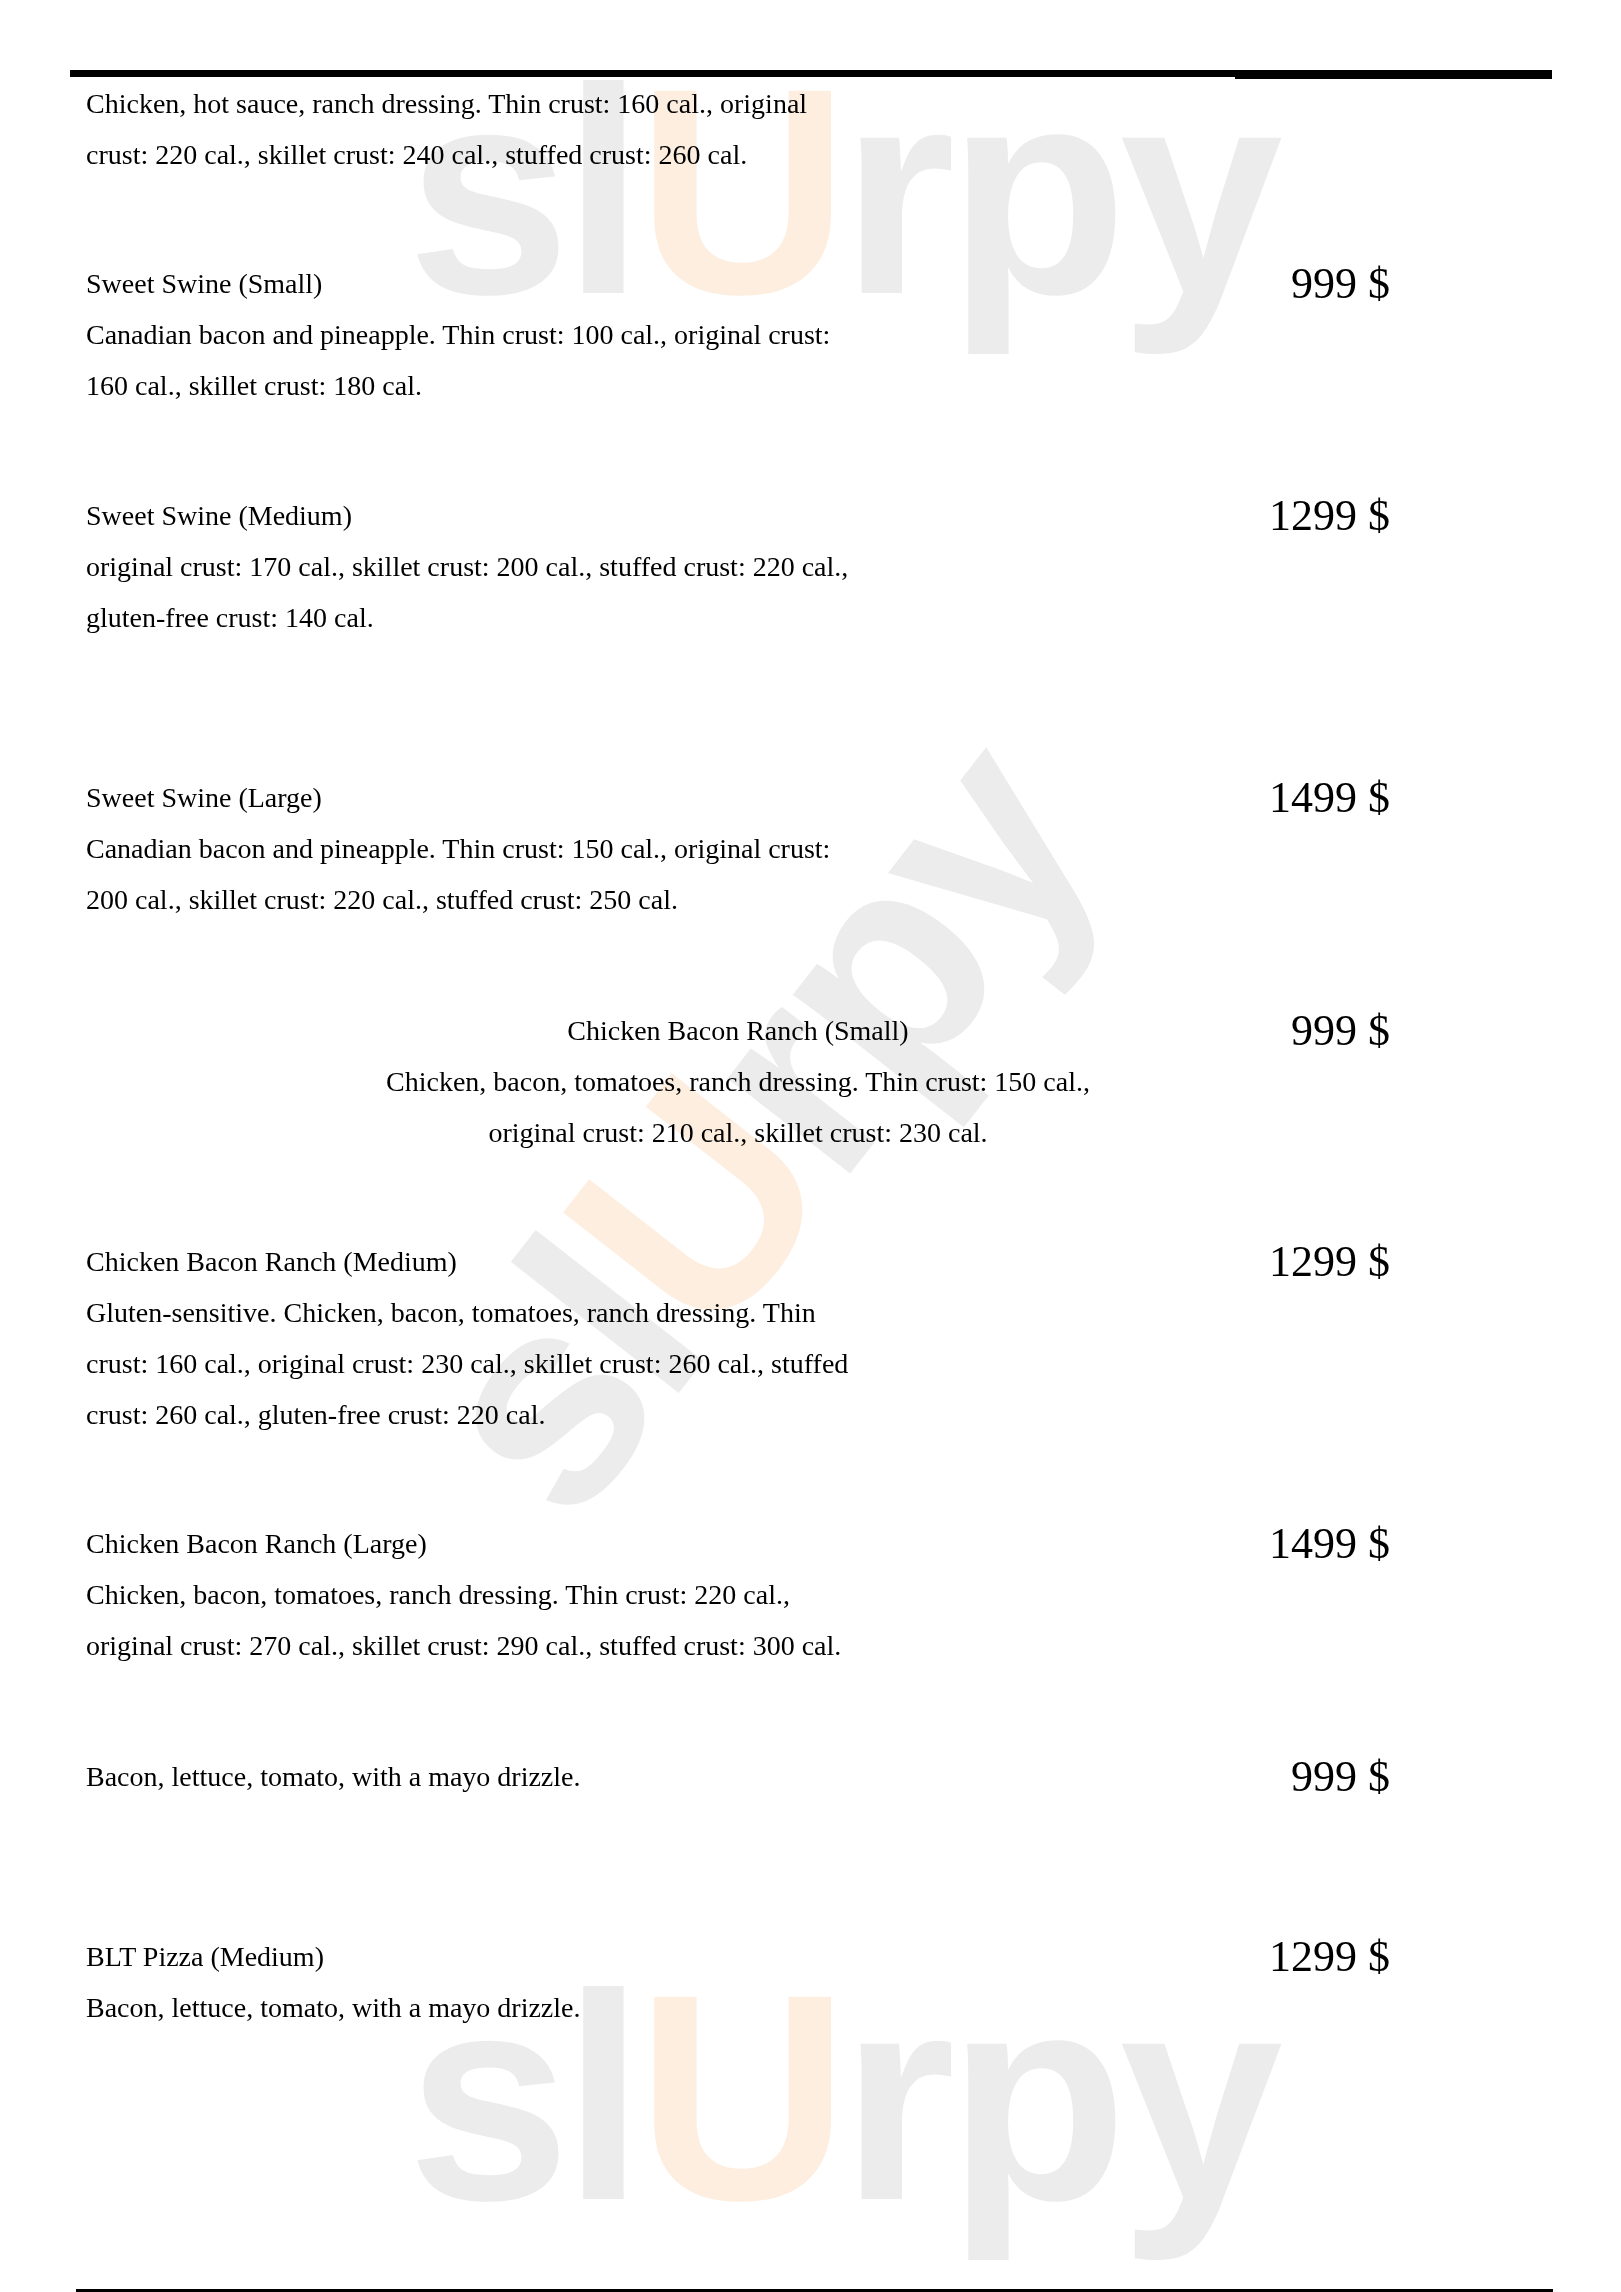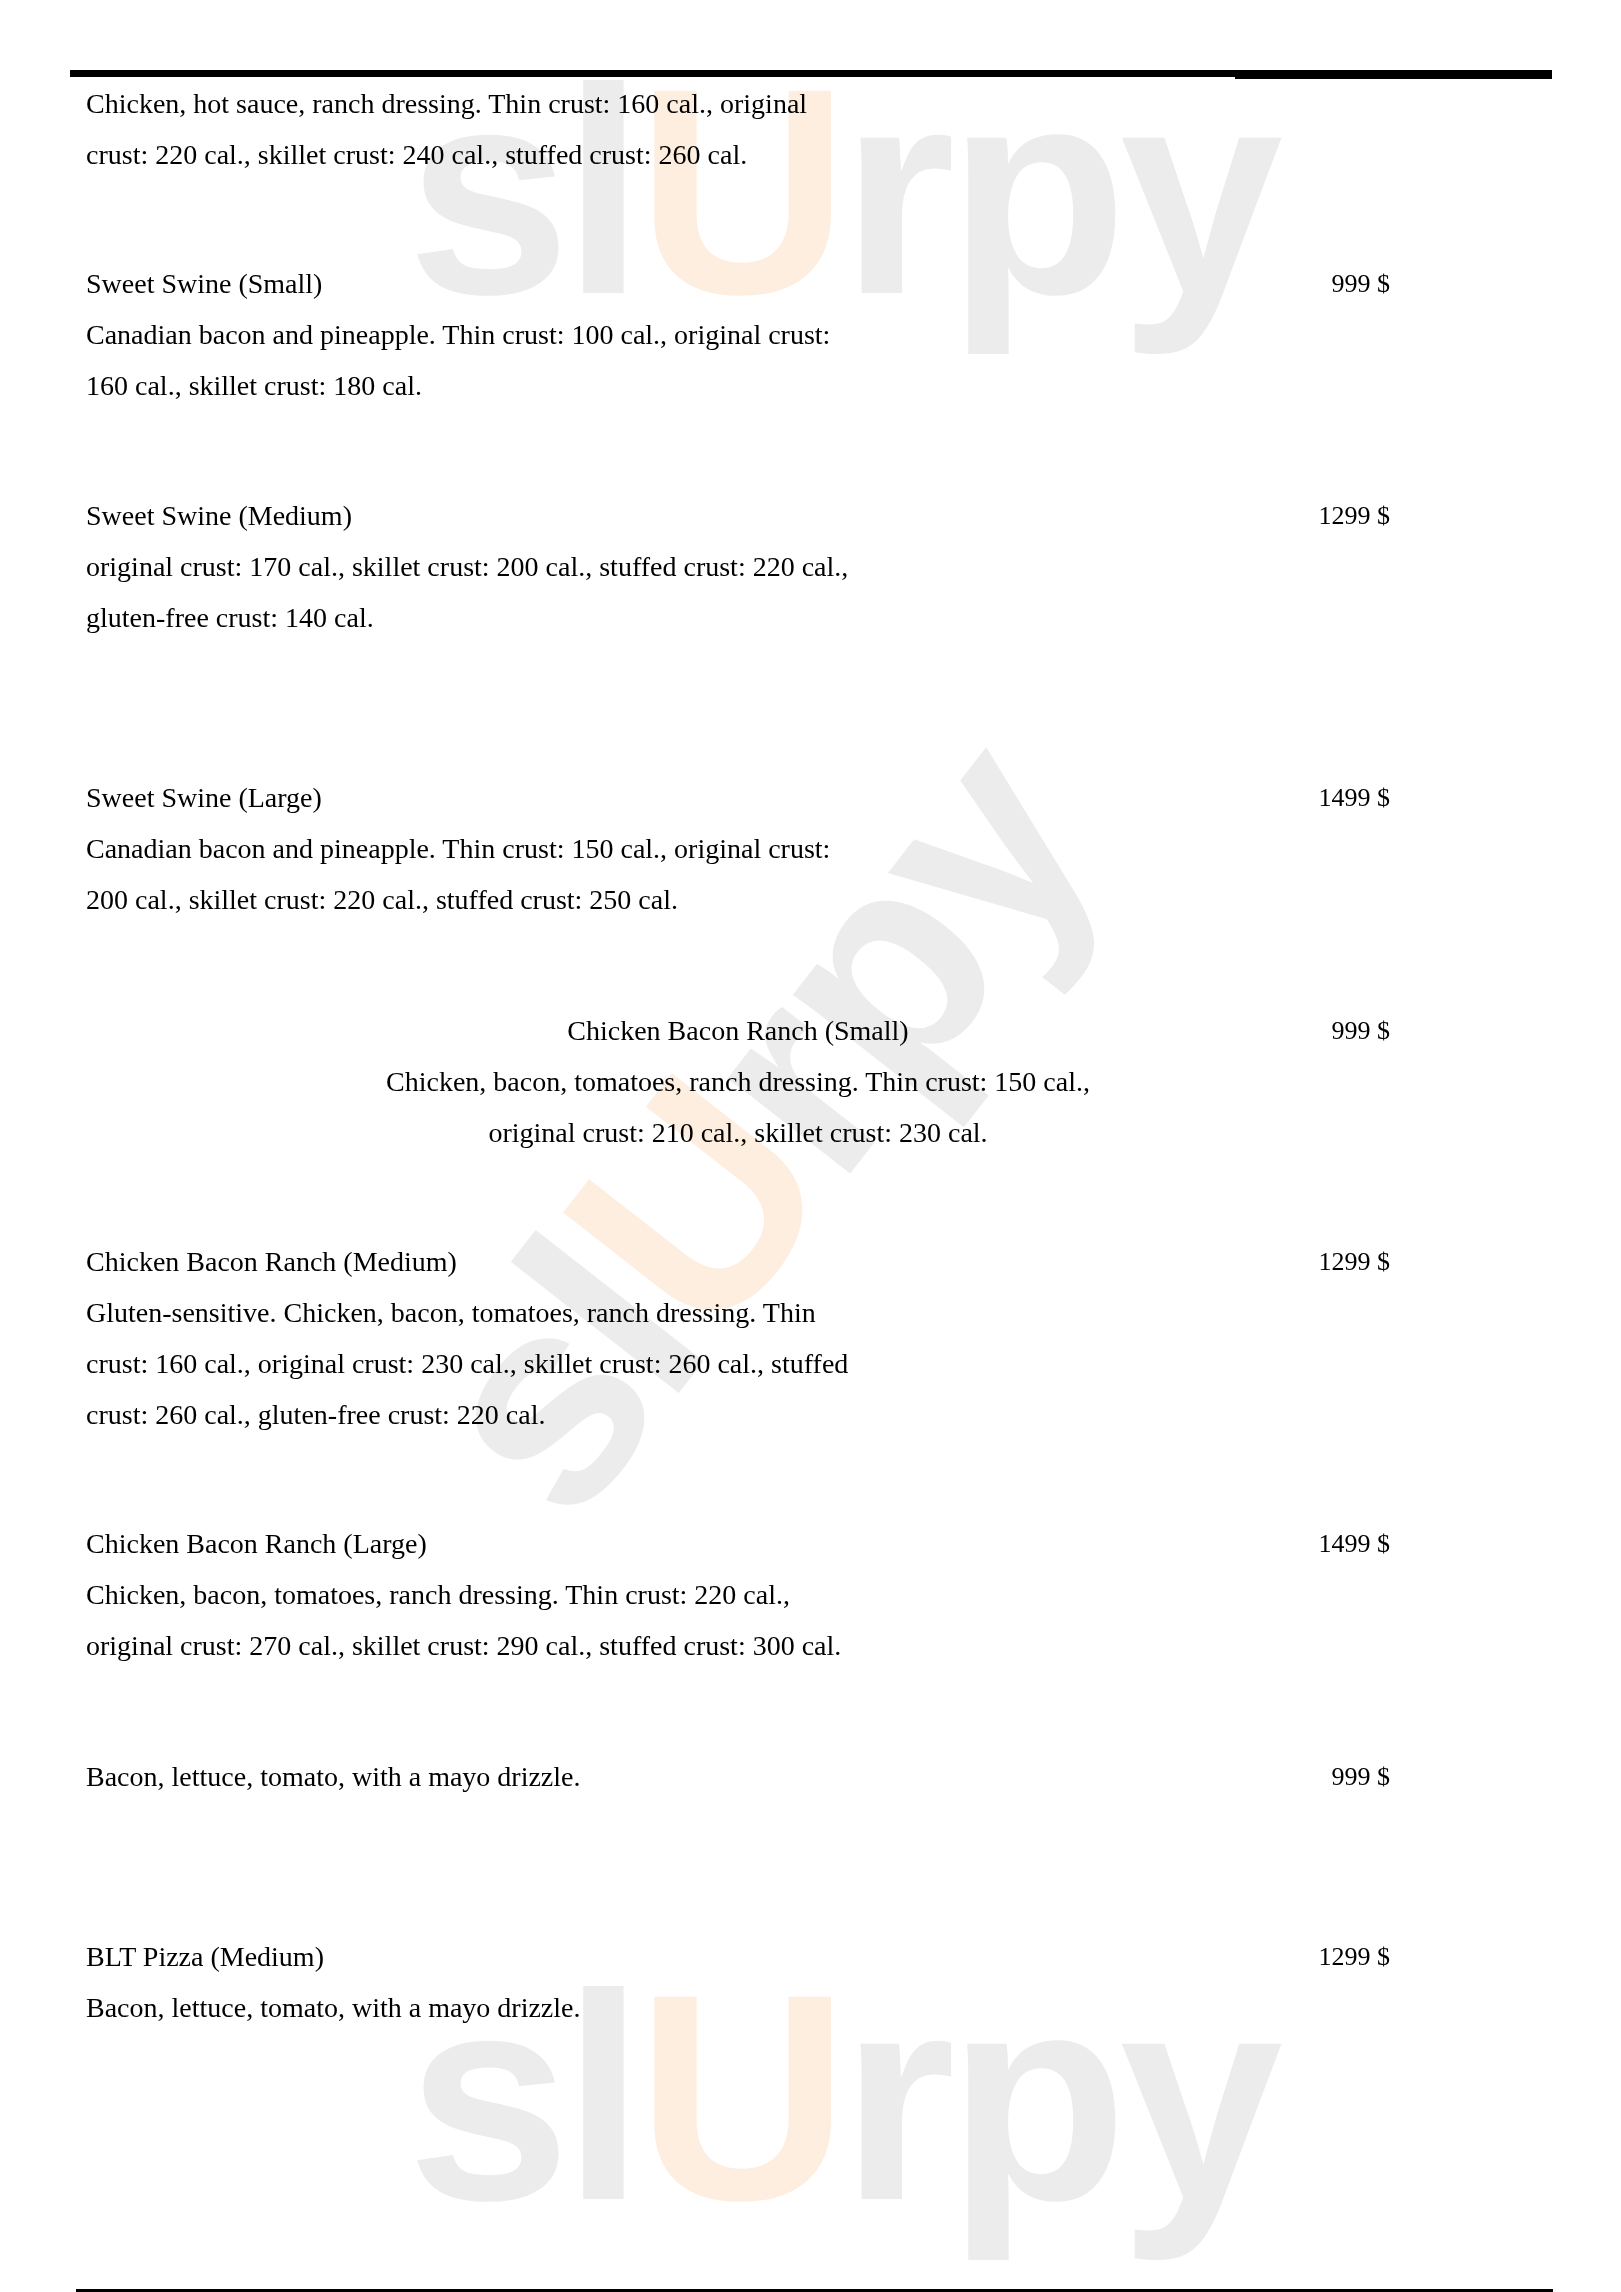--- a/index.html
+++ b/index.html
@@ -11,21 +11,21 @@
   }
   .wm { position: absolute; font-family: "Liberation Sans", "DejaVu Sans", sans-serif; font-weight: 700;
         font-size: 294px; line-height: 1; color: #ececec; letter-spacing: -7.8px; white-space: nowrap;
         z-index: 0; user-select: none; }
   .wm .u { color: #fdeedf; }
   .rule-top { position: absolute; left: 70px; top: 70px; width: 1482px; height: 6.9px; background: #000; z-index: 2; }
   .rule-top-ext { position: absolute; left: 1235px; top: 70px; width: 317px; height: 8.8px; background: #000; z-index: 2; }
   .rule-bottom { position: absolute; left: 76px; top: 2289px; width: 1477px; height: 2.9px; background: #000; z-index: 2; }
   .item { position: absolute; left: 86px; width: 1304px; z-index: 3; }
   .line { display: block; font-size: 28px; line-height: 51px; height: 51px; white-space: nowrap; }
-  .price { position: absolute; right: 0; top: 0; font-size: 26px; line-height: 51px; white-space: nowrap; }
+  .price { position: absolute; right: 0; top: 0; font-size: 44px; line-height: 51px; white-space: nowrap; }
 </style>
 </head>
 <body>
 
 <div class="wm" style="left:407px; top:44px;">
   <span>sl</span><span class="u">U</span><span>rpy</span>
 </div>
 <div class="wm" style="left:323px; top:980px; transform: rotate(-52deg); transform-origin: center;">
   <span>sl</span><span class="u">U</span><span>rpy</span>
 </div>

